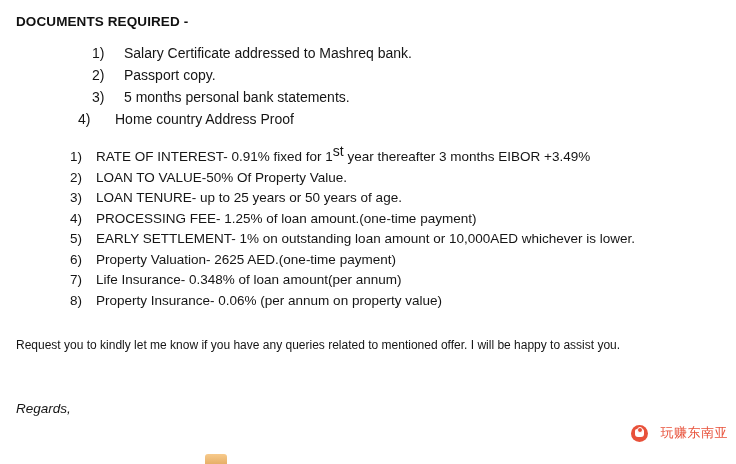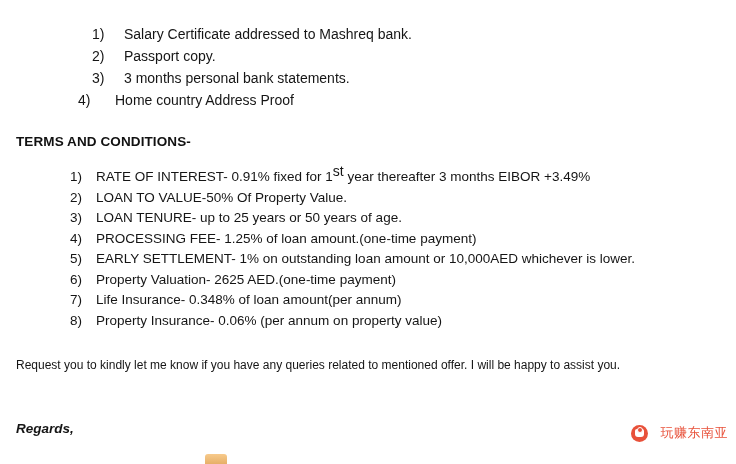--- a/index.html
+++ b/index.html
@@ -96,21 +96,21 @@
     margin: 26px 0 0 2px;
     font-size: 12px;
     line-height: 19px;
     color: #151515;
   }
 
   .regards {
     margin: 46px 0 0 2px;
     font-size: 13.5px;
     font-style: italic;
-    font-weight: bold;
+    font-weight: normal;
     color: #151515;
   }
 
   .watermark {
     position: absolute;
     right: 8px;
     bottom: 22px;
     display: flex;
     align-items: center;
     gap: 13px;
@@ -177,41 +177,41 @@
     color: #d9b7a8;
     font-family: "DejaVu Sans", sans-serif;
     opacity: 0.75;
   }
 </style>
 </head>
 <body>
 
 <div class="page">
 
+  <div class="section-heading docs-heading">DOCUMENTS REQUIRED -</div>
 
   <ul class="docs-list">
     <li class="docs-item-1">
       <span class="num">1)</span>
       <span class="txt">Salary Certificate addressed to Mashreq bank.</span>
     </li>
     <li class="docs-item-2">
       <span class="num">2)</span>
       <span class="txt">Passport  copy.</span>
     </li>
     <li class="docs-item-3">
       <span class="num">3)</span>
-      <span class="txt">3 months personal bank statements.</span>
+      <span class="txt">5 months personal bank statements.</span>
     </li>
     <li class="docs-item-4">
       <span class="num">4)</span>
       <span class="txt">Home country Address Proof</span>
     </li>
   </ul>
 
-  <div class="section-heading terms-heading">TERMS AND CONDITIONS-</div>
 
   <ul class="terms-list">
     <li>
       <span class="num">1)</span>
       <span class="txt"><span>RATE OF INTEREST- 0.91%  fixed for 1</span><sup>st</sup><span> year thereafter 3 months EIBOR +3.49%</span></span>
     </li>
     <li>
       <span class="num">2)</span>
       <span class="txt">LOAN TO VALUE-50% Of Property Value.</span>
     </li>

